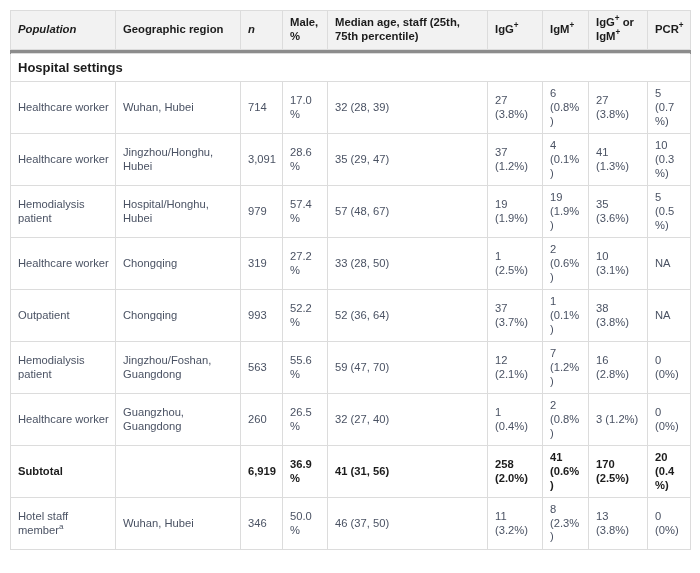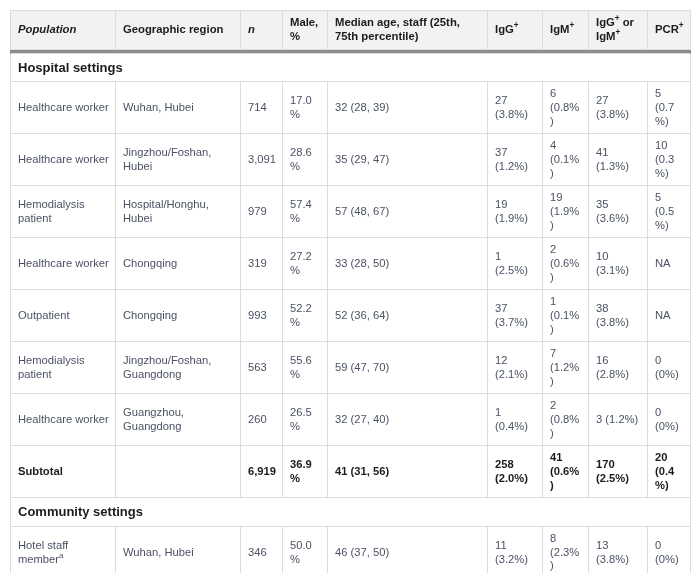--- a/index.html
+++ b/index.html
@@ -131,21 +131,21 @@
           <td>714</td>
           <td>17.0%</td>
           <td>32 (28, 39)</td>
           <td>27 (3.8%)</td>
           <td>6 (0.8%)</td>
           <td>27 (3.8%)</td>
           <td>5 (0.7%)</td>
         </tr>
         <tr>
           <td>Healthcare worker</td>
-          <td>Jingzhou/Foshan, Hubei</td>
+          <td>Jingzhou/Honghu, Hubei</td>
           <td>3,091</td>
           <td>28.6%</td>
           <td>35 (29, 47)</td>
           <td>37 (1.2%)</td>
           <td>4 (0.1%)</td>
           <td>41 (1.3%)</td>
           <td>10 (0.3%)</td>
         </tr>
         <tr>
           <td>Hemodialysis patient</td>
@@ -206,23 +206,20 @@
           <td>Subtotal</td>
           <td></td>
           <td>6,919</td>
           <td>36.9%</td>
           <td>41 (31, 56)</td>
           <td>258 (2.0%)</td>
           <td>41 (0.6%)</td>
           <td>170 (2.5%)</td>
           <td>20 (0.4%)</td>
         </tr>
-        <tr class="section-row">
-          <td colspan="9">Community settings</td>
-        </tr>
         <tr>
           <td>Hotel staff member<sup>a</sup></td>
           <td>Wuhan, Hubei</td>
           <td>346</td>
           <td>50.0%</td>
           <td>46 (37, 50)</td>
           <td>11 (3.2%)</td>
           <td>8 (2.3%)</td>
           <td>13 (3.8%)</td>
           <td>0 (0%)</td>

